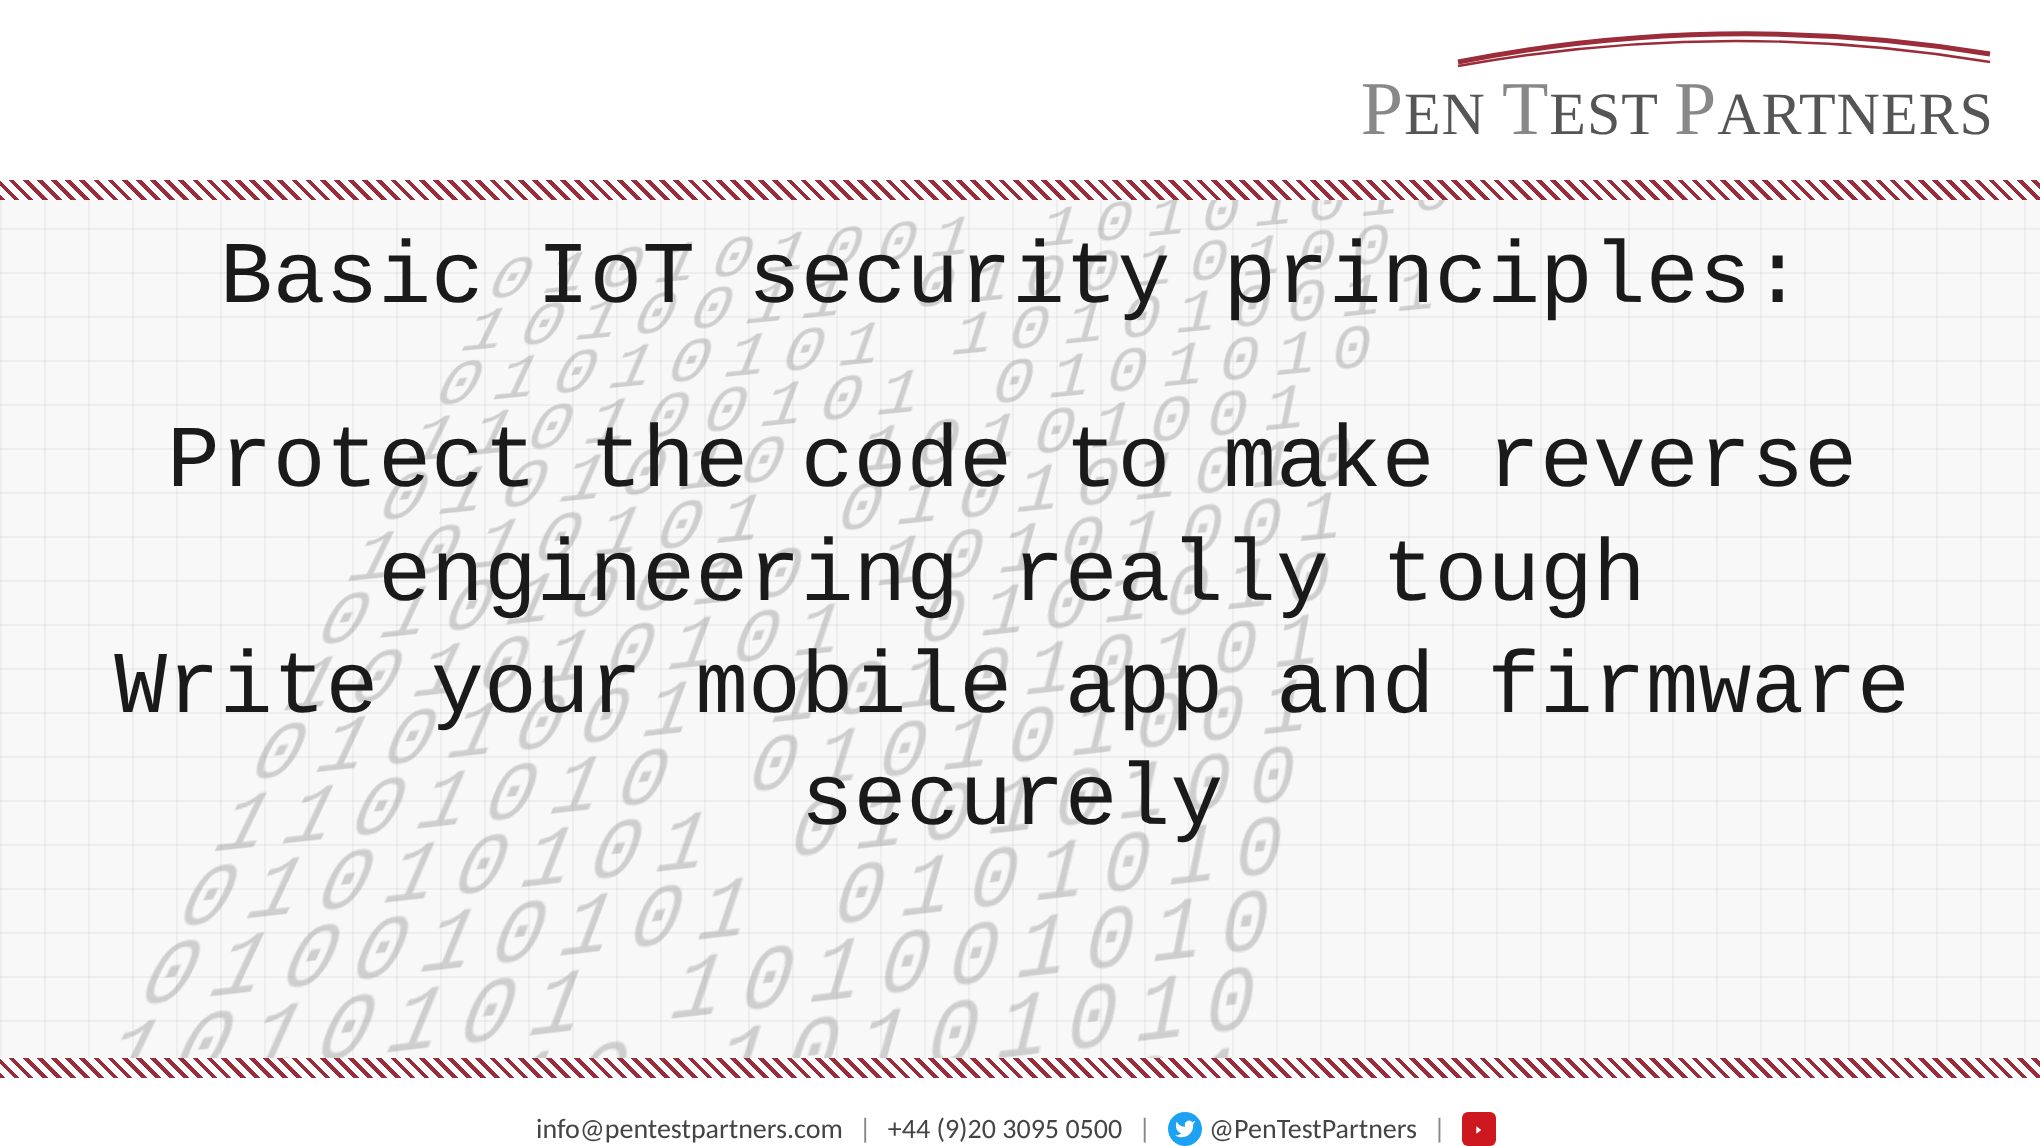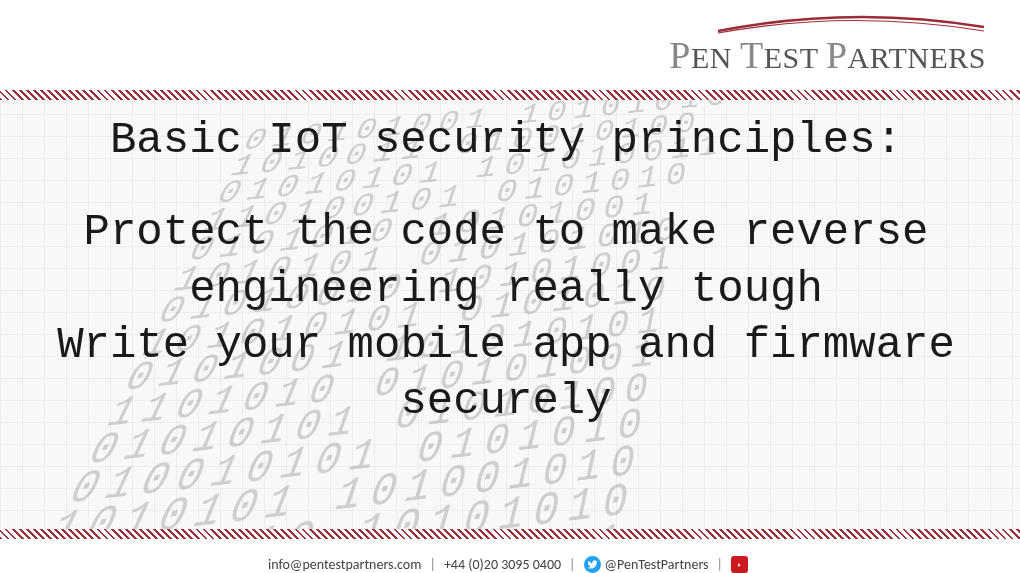--- a/index.html
+++ b/index.html
@@ -40,21 +40,21 @@
       pointer-events: none;
     }
     .header {
       position: relative;
       height: 90px;
       background: #fff;
       z-index: 2;
       display: flex;
       justify-content: flex-end;
       align-items: center;
-      padding: 0 34px;
+      padding: 0 23px;
     }
     .logo {
       display: flex;
       flex-direction: column;
       align-items: flex-end;
     }
     .logo-swoosh {
       width: 270px;
       height: 22px;
     }
@@ -166,21 +166,21 @@
   <div class="title">Basic IoT security principles:</div>
   <div>Protect the code to make reverse engineering really tough</div>
   <div>Write your mobile app and firmware securely</div>
 </div>
 
 <div class="stripe" style="position:absolute;bottom:34px;left:0;right:0"></div>
 
 <div class="footer">
   <span>info@pentestpartners.com</span>
   <span class="sep">|</span>
-  <span>+44 (0)20 3095 0400</span>
+  <span>+44 (9)20 3095 0500</span>
   <span class="sep">|</span>
   <span class="footer-icon twitter">
     <svg width="11" height="11" viewBox="0 0 24 24" fill="#fff">
         <path d="M23 3a10.9 10.9 0 01-3.14 1.53A4.48 4.48 0 0012 8.5v1A10.66 10.66 0 013 4s-4 9 5 13a11.64 11.64 0 01-7 2c9 5 20 0 20-11.5a4.5 4.5 0 00-.08-.83A7.72 7.72 0 0023 3z"></path>
       </svg>
   </span>
   <span>@PenTestPartners</span>
   <span class="sep">|</span>
   <span class="footer-icon youtube">
     <svg width="10" height="10" viewBox="0 0 24 24" fill="#fff">

